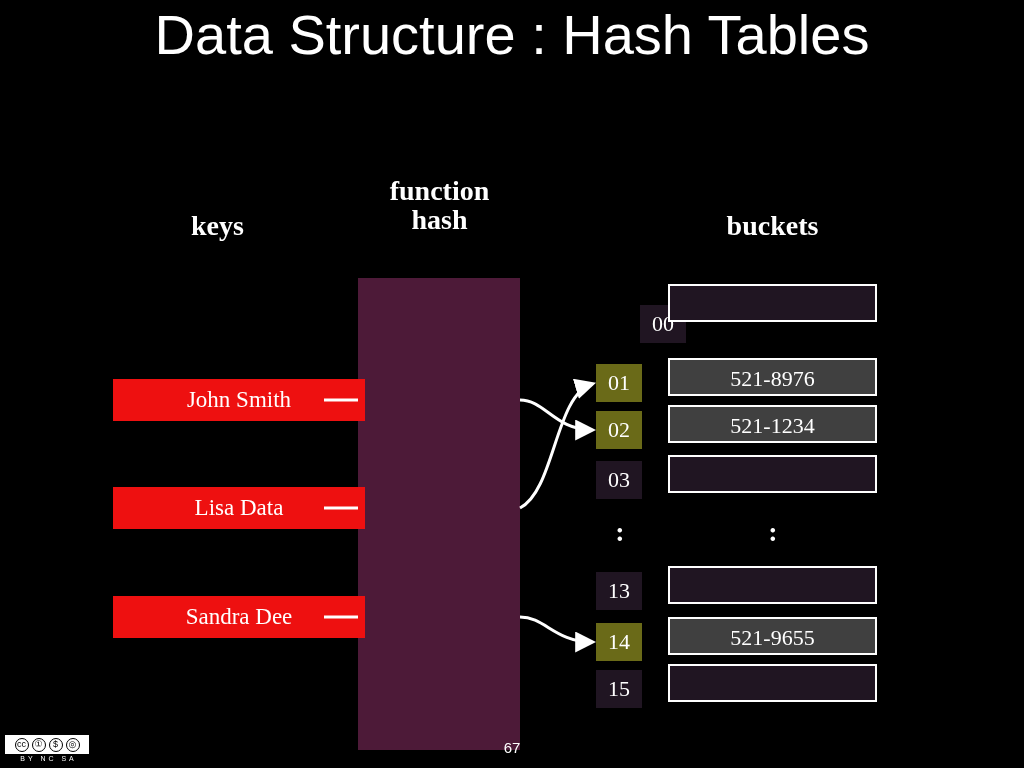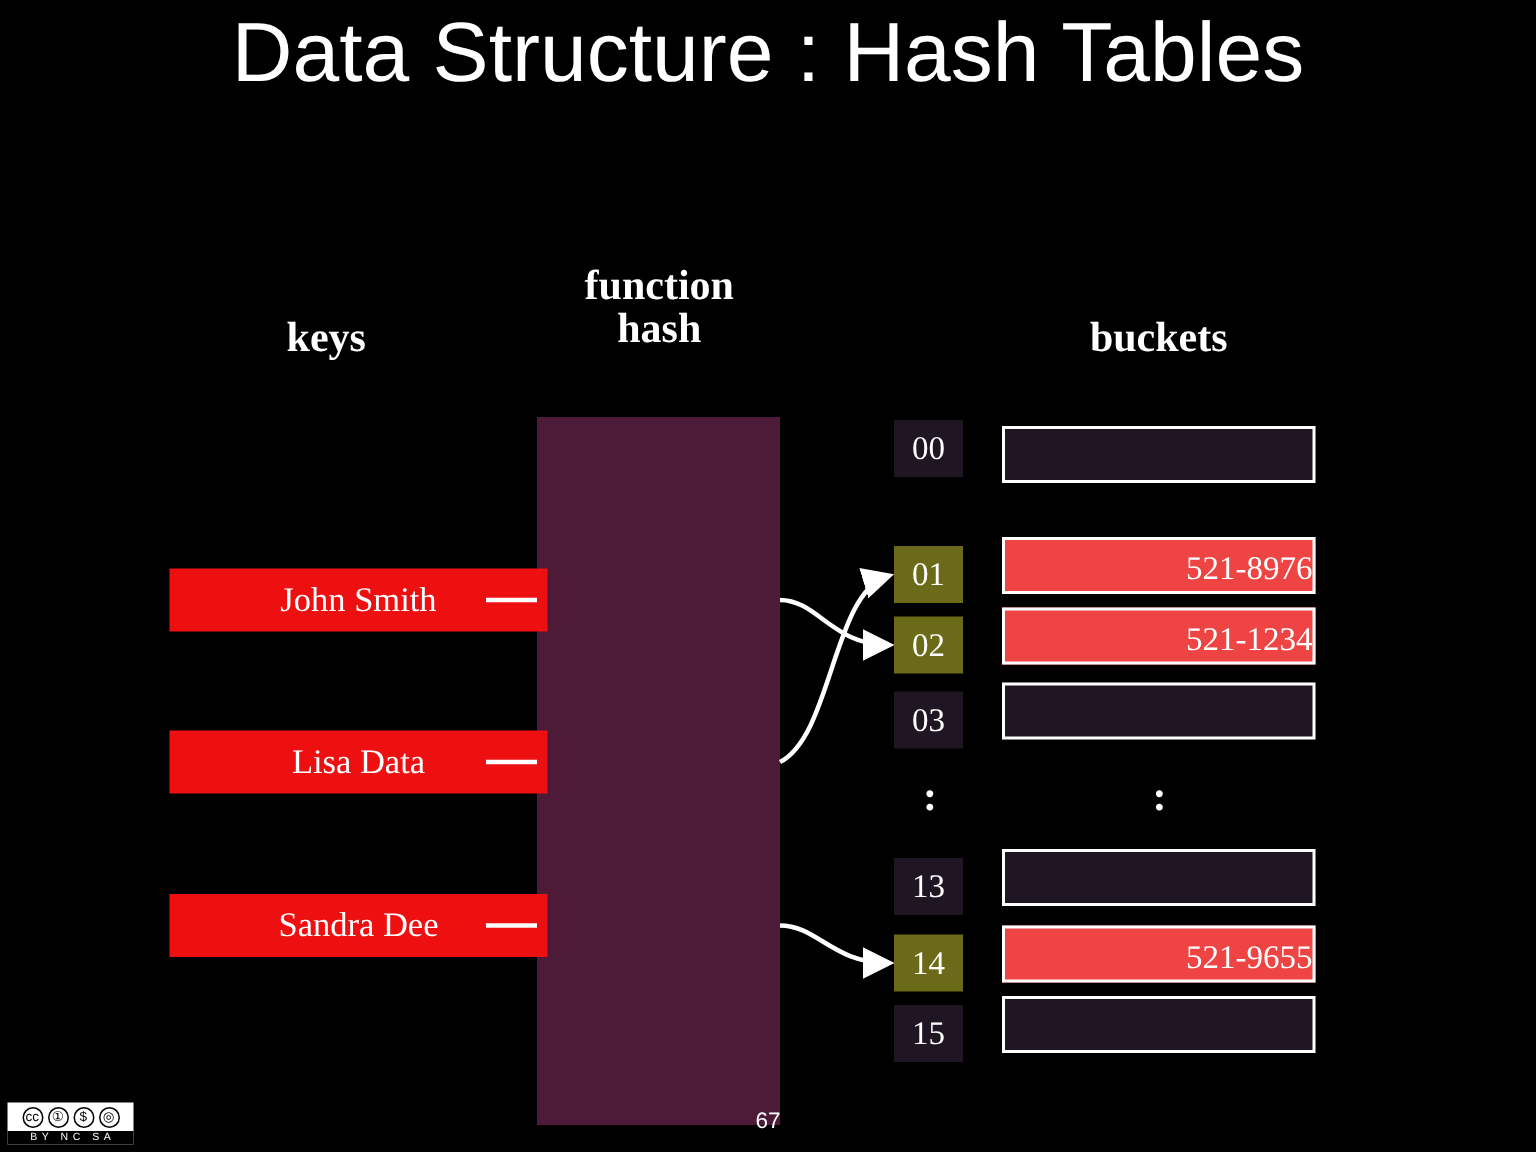--- a/index.html
+++ b/index.html
@@ -73,21 +73,21 @@
     text-align: center;
     color: #fff;
     width: 209px;
     height: 38px;
     line-height: 38px;
     left: 668px;
     border: 2px solid #fff;
     box-sizing: border-box;
   }
   .bucket-box.dark { background: #201522; }
-  .bucket-box.purple { background: #ef4444; text-align: right; }
+  .bucket-box.purple { background: #404040; }
   .vdots {
     position: absolute;
     font-family: Georgia, serif;
     font-weight: bold;
     font-size: 28px;
     color: #fff;
     text-align: center;
   }
   .page-num {
     position: absolute;
@@ -148,21 +148,21 @@
   <div>hash</div>
 </div>
 <div class="col-label" style="left:680px; top:210px; width:185px;">buckets</div>
 
 <div class="hash-box"></div>
 
 <div class="key-box" style="top:379px;">John Smith</div>
 <div class="key-box" style="top:487px;">Lisa Data</div>
 <div class="key-box" style="top:596px;">Sandra Dee</div>
 
-<div class="idx-box dark" style="top:280px;">00</div>
+<div class="idx-box dark" style="top:305px;margin-left:44px;">00</div>
 <div class="idx-box olive" style="top:364px;">01</div>
 <div class="idx-box olive" style="top:411px;">02</div>
 <div class="idx-box dark" style="top:461px;">03</div>
 
 <div class="bucket-box dark" style="top:284px;"></div>
 <div class="bucket-box purple" style="top:358px;">521-8976</div>
 <div class="bucket-box purple" style="top:405px;">521-1234</div>
 <div class="bucket-box dark" style="top:455px;"></div>
 
 <div class="vdots" style="left:605px; top:516px; width:30px;">:</div>

